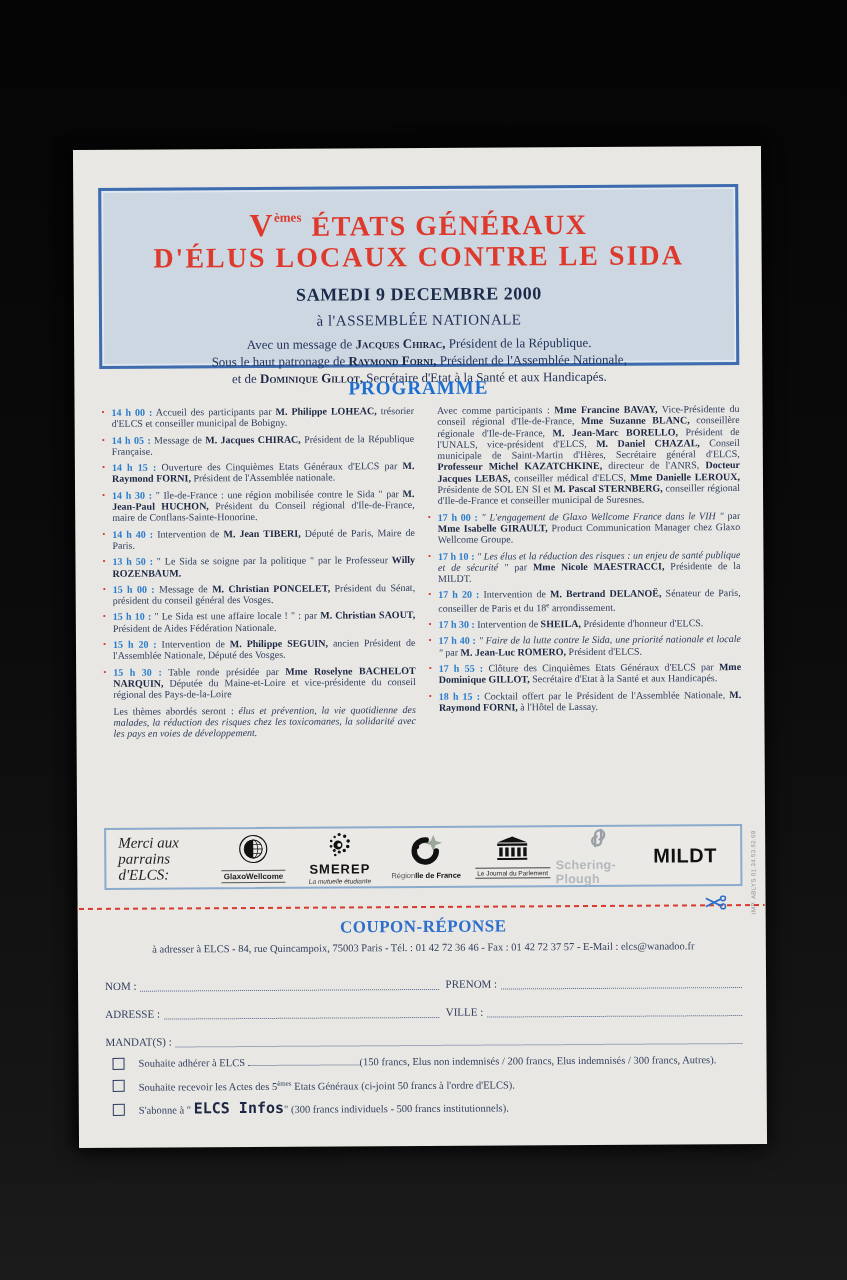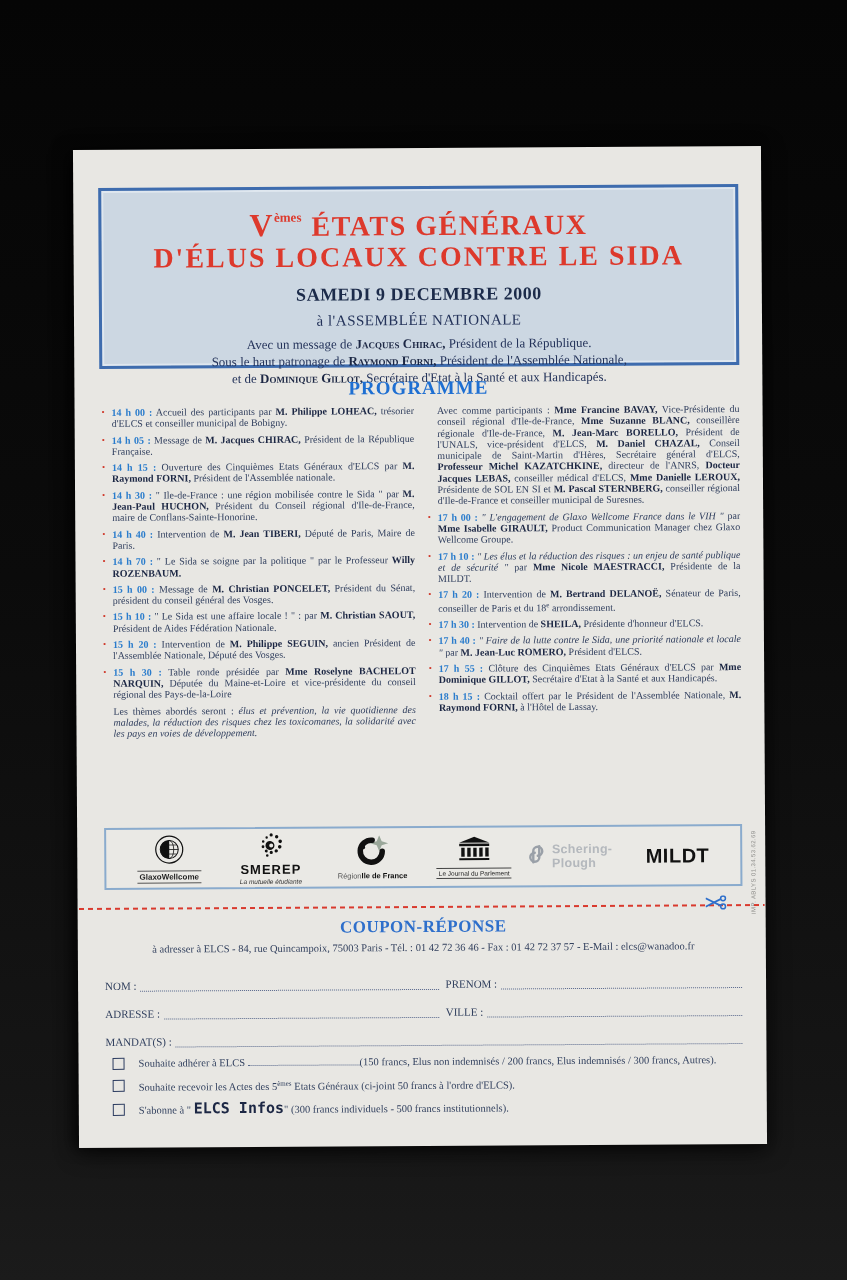--- a/index.html
+++ b/index.html
@@ -46,21 +46,21 @@
     display:flex;align-items:center;padding:0 12px;box-sizing:border-box;gap:0;
   }
   .sp-label{font-style:italic;font-size:15px;line-height:16px;color:#1f1f1f;width:92px;flex:none;}
   .sp-item{flex:1;display:flex;flex-direction:column;align-items:center;justify-content:center;font-family:"Liberation Sans", sans-serif;}
   .sp-cap{font-size:8px;font-weight:bold;color:#222;border-top:1px solid #555;border-bottom:1px solid #555;padding:1px 2px;margin-top:2px;}
   .sp-smerep-name{font-size:13px;font-weight:bold;letter-spacing:1px;color:#111;}
   .sp-smerep-tag{font-size:6.5px;font-style:italic;color:#333;margin-top:1px;}
   .sp-idf-cap{font-size:7.5px;color:#555;margin-top:0;}
   .sp-idf-cap .b2{font-weight:bold;color:#111;}
   .sp-journal-cap{font-size:6.5px;color:#222;border-top:1px solid #444;border-bottom:1px solid #444;padding:1px 2px;margin-top:2px;}
-  .sp-schering{flex-direction:row;gap:5px;}
+  .sp-schering{flex-direction:column;gap:5px;}
   .sp-schering-name{font-size:12.5px;color:#b4b8bd;font-weight:bold;letter-spacing:.3px;}
   .sp-mildt{font-size:20px;font-weight:bold;color:#111;letter-spacing:.5px;}
   .printer-note{
     position:absolute;right:9px;top:676px;height:92px;
     writing-mode:vertical-rl;transform:rotate(180deg);
     font-family:"Liberation Sans", sans-serif;font-size:6px;color:#8b8b88;letter-spacing:.4px;
   }
   
   .cutline{position:absolute;left:1px;right:1px;top:758px;height:2px;
     background:repeating-linear-gradient(90deg,#d93a2e 0 5px,transparent 5px 9px);}
@@ -99,40 +99,45 @@
   </div>
 
   <div class="prog-heading">PROGRAMME</div>
   <div class="columns">
     <div class="col" id="col-left">
         <div class="prog-item"><span class="bullet">•</span><span class="time">14 h 00 :</span> <span>Accueil des participants par </span><span class="b">M. Philippe LOHEAC,</span><span> trésorier d'ELCS et conseiller municipal de Bobigny.</span></div>
         <div class="prog-item"><span class="bullet">•</span><span class="time">14 h 05 :</span> <span>Message de </span><span class="b">M. Jacques CHIRAC,</span><span> Président de la République Française.</span></div>
         <div class="prog-item"><span class="bullet">•</span><span class="time">14 h 15 :</span> <span>Ouverture des Cinquièmes Etats Généraux d'ELCS par </span><span class="b">M. Raymond FORNI,</span><span> Président de l'Assemblée nationale.</span></div>
         <div class="prog-item"><span class="bullet">•</span><span class="time">14 h 30 :</span> <span>" Ile-de-France : une région mobilisée contre le Sida " par </span><span class="b">M. Jean-Paul HUCHON,</span><span> Président du Conseil régional d'Ile-de-France, maire de Conflans-Sainte-Honorine.</span></div>
         <div class="prog-item"><span class="bullet">•</span><span class="time">14 h 40 :</span> <span>Intervention de </span><span class="b">M. Jean TIBERI,</span><span> Député de Paris, Maire de Paris.</span></div>
-        <div class="prog-item"><span class="bullet">•</span><span class="time">14 h 70 :</span> <span>" Le Sida se soigne par la politique " par le Professeur </span><span class="b">Willy ROZENBAUM.</span></div>
+        <div class="prog-item"><span class="bullet">•</span><span class="time">13 h 50 :</span> <span>" Le Sida se soigne par la politique " par le Professeur </span><span class="b">Willy ROZENBAUM.</span></div>
         <div class="prog-item"><span class="bullet">•</span><span class="time">15 h 00 :</span> <span>Message de </span><span class="b">M. Christian PONCELET,</span><span> Président du Sénat, président du conseil général des Vosges.</span></div>
         <div class="prog-item"><span class="bullet">•</span><span class="time">15 h 10 :</span> <span>" Le Sida est une affaire locale ! " : par </span><span class="b">M. Christian SAOUT,</span><span> Président de Aides Fédération Nationale.</span></div>
         <div class="prog-item"><span class="bullet">•</span><span class="time">15 h 20 :</span> <span>Intervention de </span><span class="b">M. Philippe SEGUIN,</span><span> ancien Président de l'Assemblée Nationale, Député des Vosges.</span></div>
         <div class="prog-item"><span class="bullet">•</span><span class="time">15 h 30 :</span> <span>Table ronde présidée par </span><span class="b">Mme Roselyne BACHELOT NARQUIN,</span><span> Députée du Maine-et-Loire et vice-présidente du conseil régional des Pays-de-la-Loire</span></div>
         <div class="prog-item"><span>Les thèmes abordés seront : </span><span class="i">élus et prévention, la vie quotidienne des malades, la réduction des risques chez les toxicomanes, la solidarité avec les pays en voies de développement.</span></div>
       </div>
     <div class="col" id="col-right">
         <div class="prog-item"><span>Avec comme participants : </span><span class="b">Mme Francine BAVAY,</span><span> Vice-Présidente du conseil régional d'Ile-de-France, </span><span class="b">Mme Suzanne BLANC,</span><span> conseillère régionale d'Ile-de-France, </span><span class="b">M. Jean-Marc BORELLO,</span><span> Président de l'UNALS, vice-président d'ELCS, </span><span class="b">M. Daniel CHAZAL,</span><span> Conseil municipale de Saint-Martin d'Hères, Secrétaire général d'ELCS, </span><span class="b">Professeur Michel KAZATCHKINE,</span><span> directeur de l'ANRS, </span><span class="b">Docteur Jacques LEBAS,</span><span> conseiller médical d'ELCS, </span><span class="b">Mme Danielle LEROUX,</span><span> Présidente de SOL EN SI et </span><span class="b">M. Pascal STERNBERG,</span><span> conseiller régional d'Ile-de-France et conseiller municipal de Suresnes.</span></div>
         <div class="prog-item"><span class="bullet">•</span><span class="time">17 h 00 :</span> <span class="i">" L'engagement de Glaxo Wellcome France dans le VIH " </span><span>par </span><span class="b">Mme Isabelle GIRAULT,</span><span> Product Communication Manager chez Glaxo Wellcome Groupe.</span></div>
         <div class="prog-item"><span class="bullet">•</span><span class="time">17 h 10 :</span> <span class="i">" Les élus et la réduction des risques : un enjeu de santé publique et de sécurité " </span><span>par </span><span class="b">Mme Nicole MAESTRACCI,</span><span> Présidente de la MILDT.</span></div>
         <div class="prog-item"><span class="bullet">•</span><span class="time">17 h 20 :</span> <span>Intervention de </span><span class="b">M. Bertrand DELANOË,</span><span> Sénateur de Paris, conseiller de Paris et du 18</span><span class="sup">e</span><span> arrondissement.</span></div>
         <div class="prog-item"><span class="bullet">•</span><span class="time">17 h 30 :</span> <span>Intervention de </span><span class="b">SHEILA,</span><span> Présidente d'honneur d'ELCS.</span></div>
         <div class="prog-item"><span class="bullet">•</span><span class="time">17 h 40 :</span> <span class="i">" Faire de la lutte contre le Sida, une priorité nationale et locale " </span><span>par </span><span class="b">M. Jean-Luc ROMERO,</span><span> Président d'ELCS.</span></div>
         <div class="prog-item"><span class="bullet">•</span><span class="time">17 h 55 :</span> <span>Clôture des Cinquièmes Etats Généraux d'ELCS par </span><span class="b">Mme Dominique GILLOT,</span><span> Secrétaire d'Etat à la Santé et aux Handicapés.</span></div>
         <div class="prog-item"><span class="bullet">•</span><span class="time">18 h 15 :</span> <span>Cocktail offert par le Président de l'Assemblée Nationale, </span><span class="b">M. Raymond FORNI,</span><span> à l'Hôtel de Lassay.</span></div>
       </div>
   </div>
 
   <div class="sponsor-box">
+    <div class="sp-label" style="font-family:'Liberation Serif',serif;">
+      <div>Merci aux</div>
+      <div>parrains</div>
+      <div>d'ELCS:</div>
+    </div>
     <div class="sp-item">
       <span>
         <svg width="30" height="30" viewBox="0 0 30 30">
           <circle cx="15" cy="15" r="13.5" fill="none" stroke="#111" stroke-width="1.2"></circle>
           <circle cx="15" cy="15" r="9" fill="none" stroke="#111" stroke-width="1"></circle>
           <path d="M6.5 12 A 9 9 0 0 1 15 6 L 15 24 A 9 9 0 0 1 6.5 18 Z" fill="#111"></path>
           <ellipse cx="15" cy="15" rx="4.5" ry="9" fill="none" stroke="#111" stroke-width=".8"></ellipse>
           <line x1="6" y1="15" x2="24" y2="15" stroke="#111" stroke-width=".8"></line>
           <line x1="7.5" y1="10.5" x2="22.5" y2="10.5" stroke="#111" stroke-width=".7"></line>
           <line x1="7.5" y1="19.5" x2="22.5" y2="19.5" stroke="#111" stroke-width=".7"></line>

